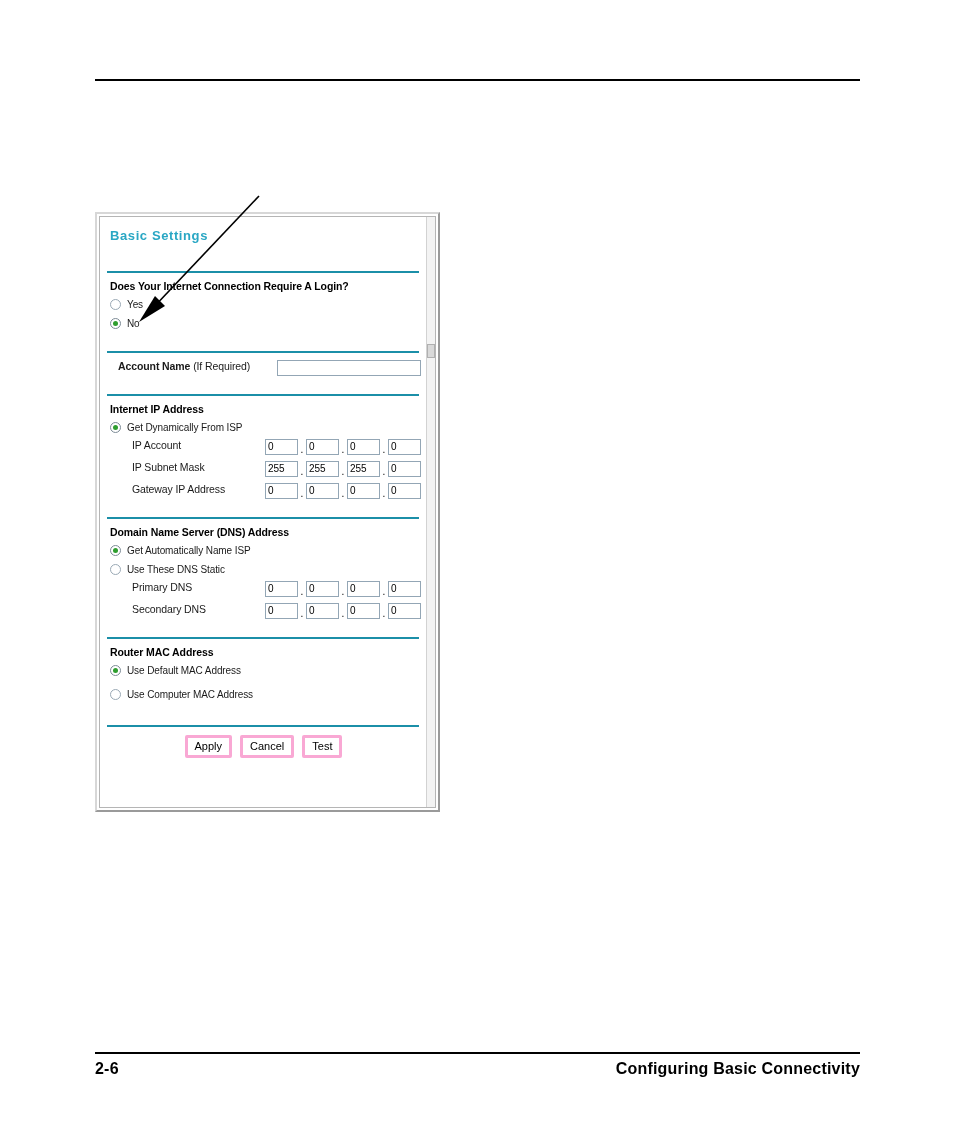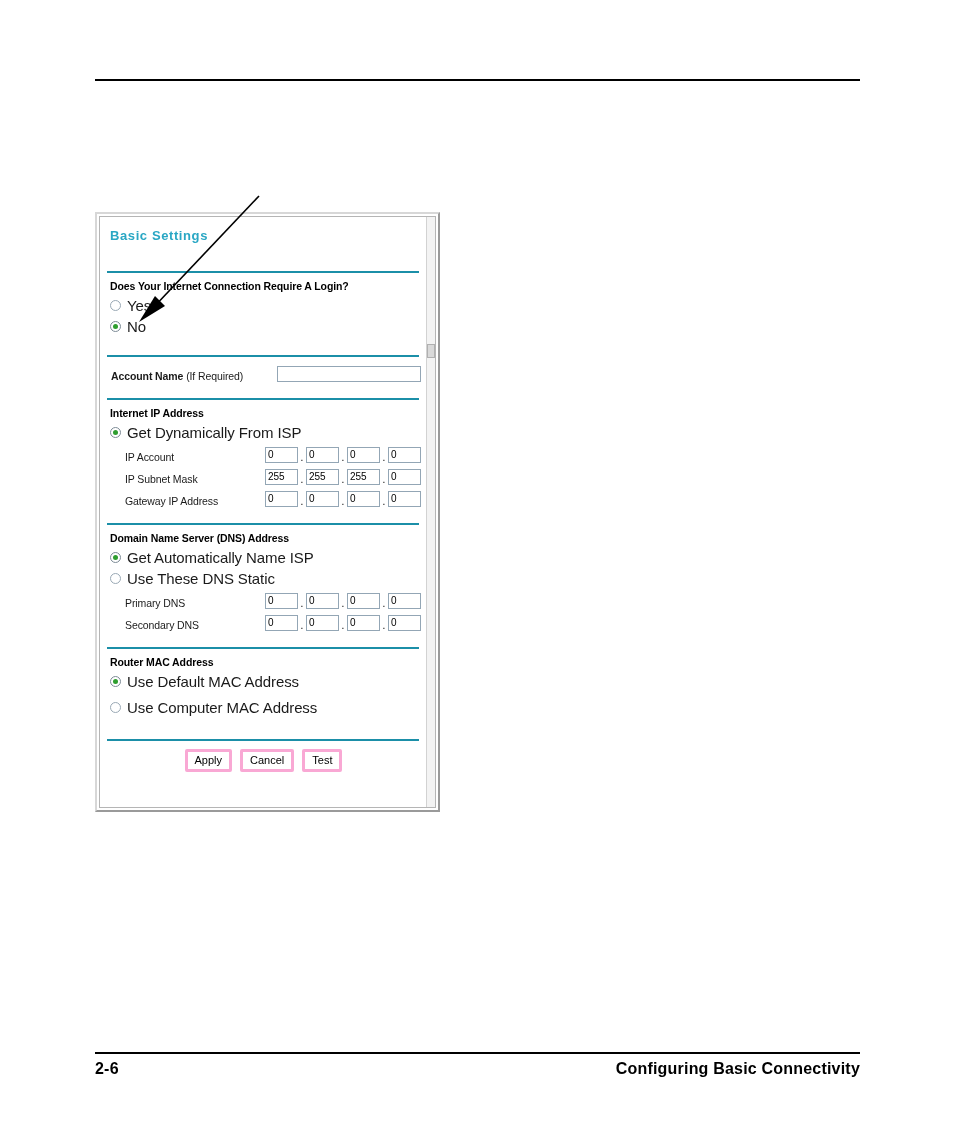--- a/index.html
+++ b/index.html
@@ -161,31 +161,31 @@
     content: "";
     position: absolute;
     left: 2px;
     top: 2px;
     width: 5px;
     height: 5px;
     border-radius: 50%;
     background: #2f9e2f;
   }
   .radio-label {
-    font-size: 15px;
+    font-size: 10px;
     color: #1a1a1a;
     letter-spacing: -0.1px;
     white-space: nowrap;
   }
 
   
   .field-row {
     display: flex;
-    align-items: flex-end;
-    margin: 0 0 4px 4px;
+    align-items: flex-start;
+    margin: 0 0 4px 11px;
     min-height: 18px;
   }
   .field-label {
     font-size: 10.5px;
     color: #1a1a1a;
     letter-spacing: -0.1px;
     white-space: nowrap;
   }
   .field-label b {
     font-weight: bold;

